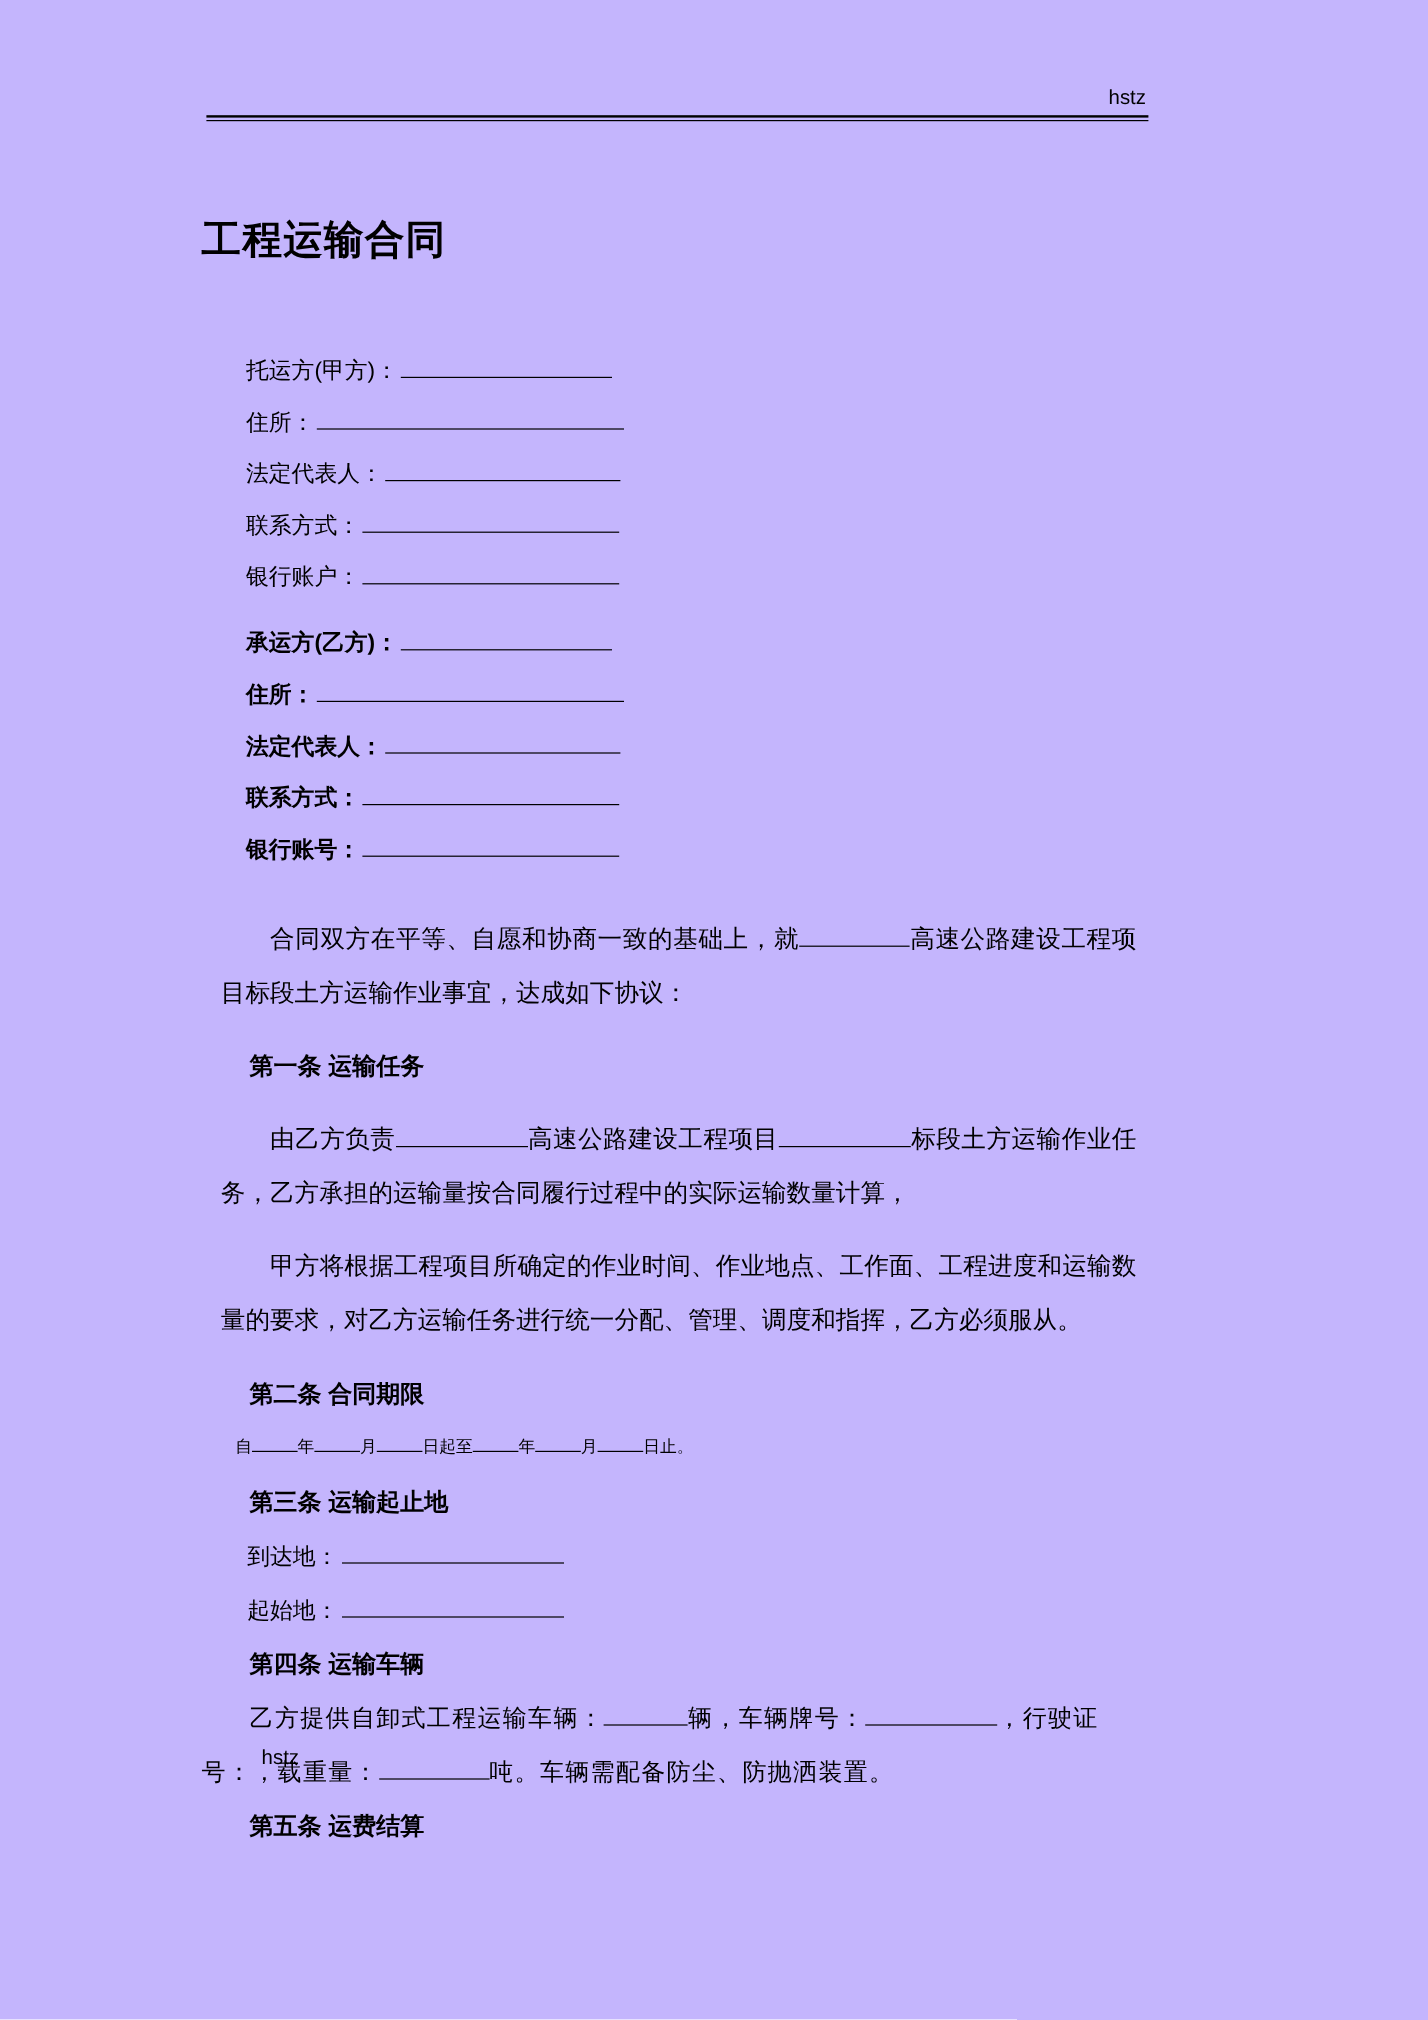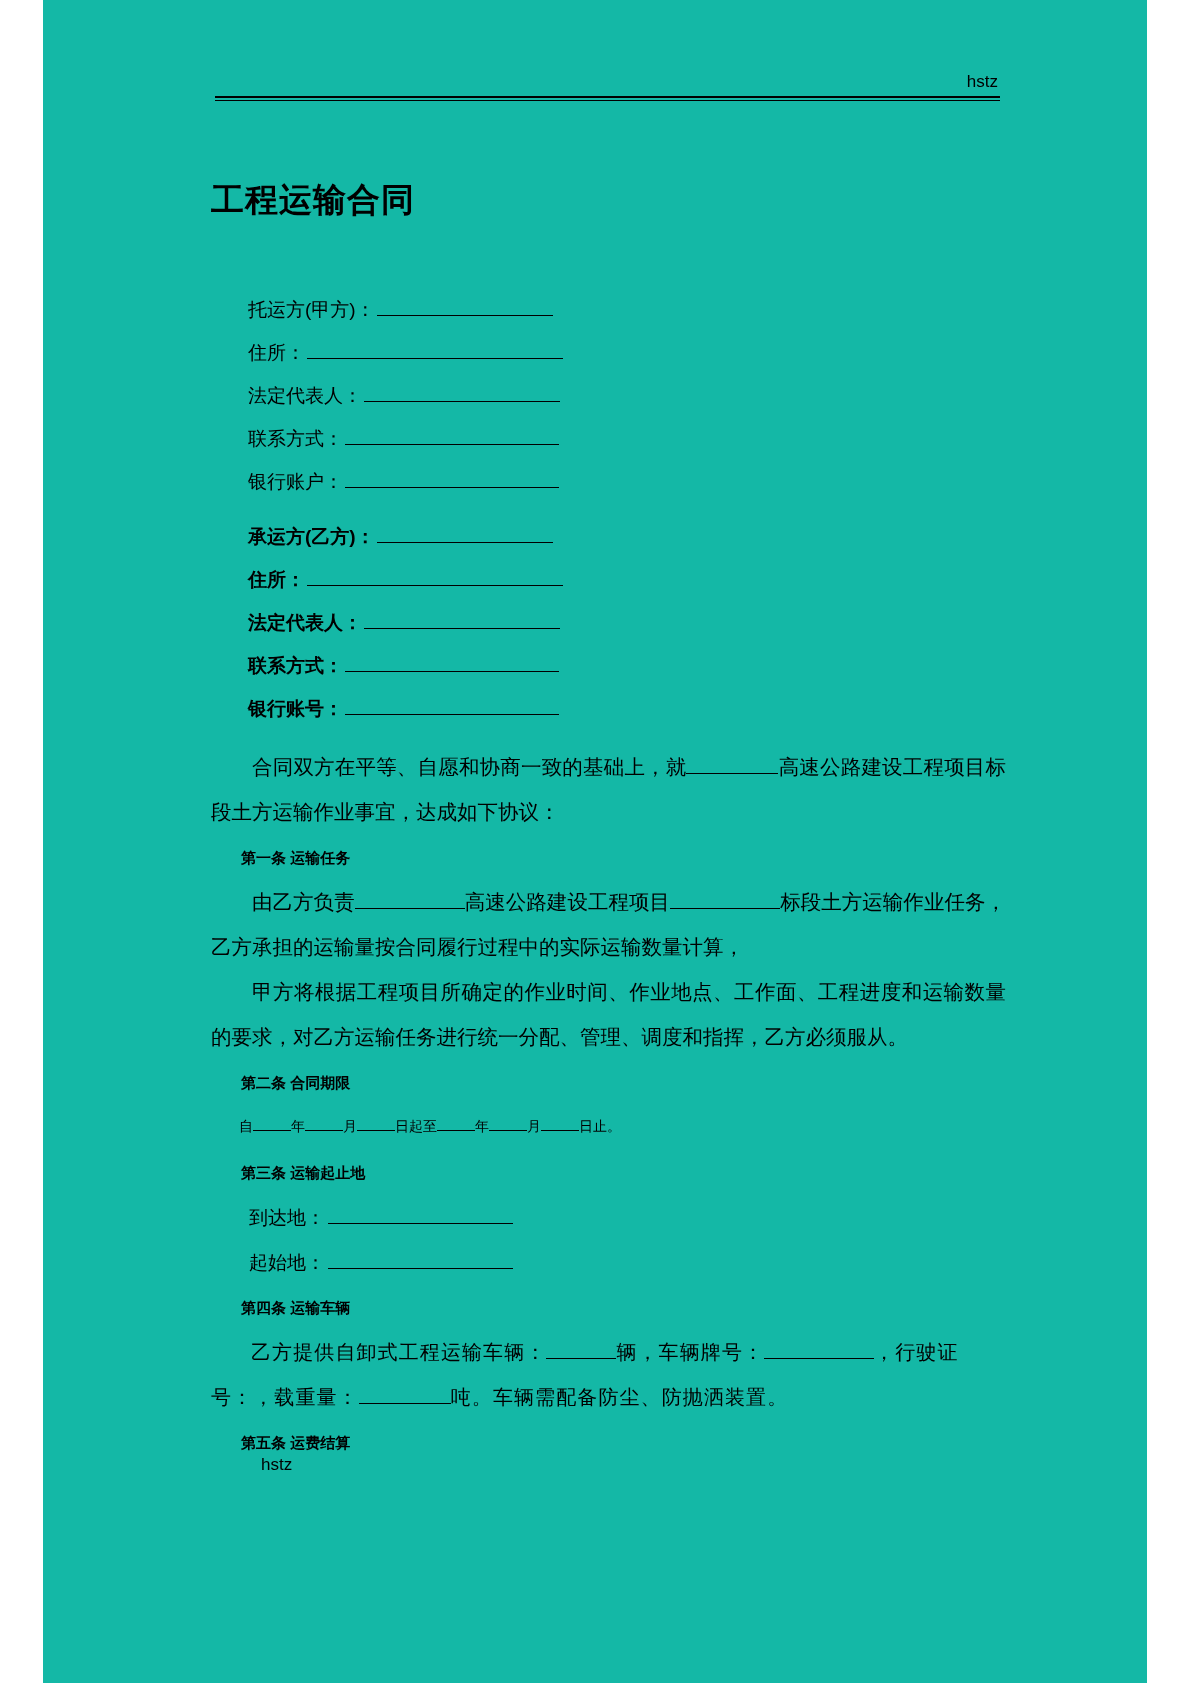--- a/index.html
+++ b/index.html
@@ -2,23 +2,23 @@
 <html><head>
 <meta charset="utf-8">
 <style>
   html, body {
     margin: 0;
     padding: 0;
     background: #ffffff;
   }
   .page {
     position: relative;
-    width: 1104px;
+    width: 1190px;
     height: 1683px;
-    background: #14b8a6;
+    background: #c4b5fd;
     margin: 0 auto;
     overflow: hidden;
     font-family: "Liberation Serif", "DejaVu Serif", serif;
     color: #000000;
   }
 
   
   .header-zone {
     position: absolute;
     left: 172px;
@@ -81,33 +81,33 @@
 
   
   .body-zone {
     position: absolute;
     left: 168px;
     top: 745px;
     width: 795px;
     font-size: 20.5px;
   }
   p.para {
-    margin: 0;
+    margin: 16px;
     line-height: 45px;
     text-align: justify;
     text-justify: inter-ideograph;
     font-family: "Liberation Serif", "DejaVu Serif", serif;
   }
   p.para.indent { text-indent: 2em; }
   .clause-head {
     margin: 0;
     line-height: 45px;
     font-family: "Liberation Sans", "DejaVu Sans", sans-serif;
     font-weight: bold;
-    font-size: 15px;
+    font-size: 20px;
     text-indent: 2em;
   }
   .sub-line {
     margin: 0;
     line-height: 45px;
     text-indent: 2em;
     font-family: Liberation Mono, monospace;
     font-size: 14px;
   }
   .sub-line.kai {

